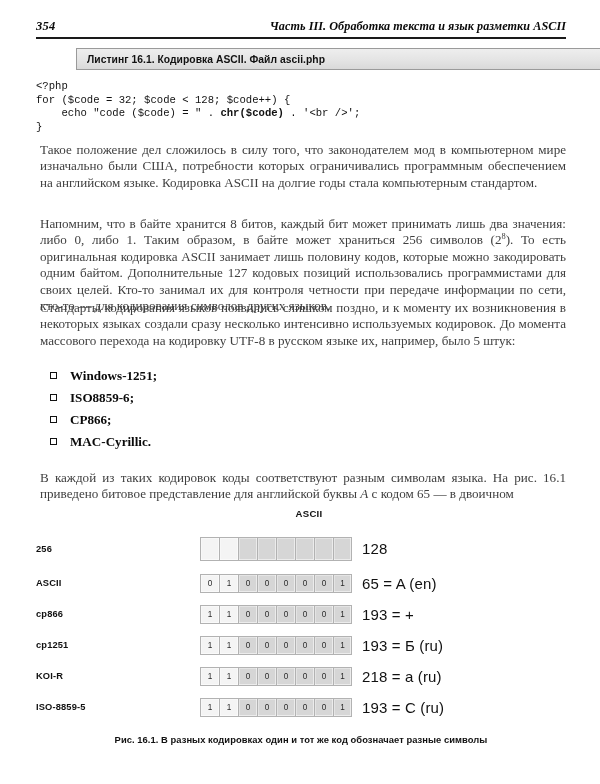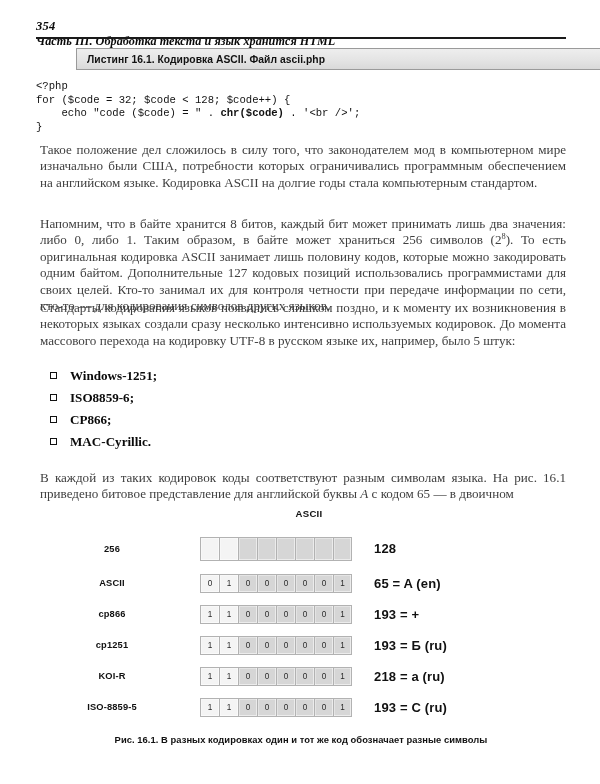--- a/index.html
+++ b/index.html
@@ -26,21 +26,20 @@
   
   .runhead {
     position: absolute;
     left: 36px;
     right: 34px;
     top: 19px;
     height: 20px;
     display: flex;
     align-items: baseline;
     justify-content: space-between;
-    flex-direction: column;
   }
   .runhead .folio {
     font-family: "Liberation Serif", serif;
     font-style: italic;
     font-weight: bold;
     font-size: 12.5px;
     letter-spacing: 0.2px;
   }
   .runhead .chaptitle {
     font-family: "Liberation Serif", serif;
@@ -163,21 +162,21 @@
     letter-spacing: 0.3px;
   }
   .bitrow {
     display: flex;
     align-items: center;
     height: 30px;
     margin-bottom: 1px;
   }
   .bitrow .rlabel {
     width: 164px;
-    text-align: center;
+    text-align: left;
     padding-right: 12px;
     box-sizing: border-box;
     font-family: "Liberation Sans", sans-serif;
     font-weight: bold;
     font-size: 9.3px;
     color: #111;
     letter-spacing: 0.15px;
   }
   .cells {
     display: flex;
@@ -195,24 +194,24 @@
     justify-content: center;
     font-family: "Liberation Sans", sans-serif;
     font-size: 8.2px;
     color: #2a2a2a;
     box-shadow: inset -1px -1px 0 rgba(255,255,255,0.55),
                 inset  1px  1px 0 rgba(255,255,255,0.35);
   }
   .cell:last-child { border-right: 1px solid #b2b2b2; }
   .cell.lite { background: #f4f4f4; }
   .bitrow .vlabel {
-    padding-left: 22px;
-    font-family: "Liberation Sans", sans-serif;
-    font-weight: bold;
-    font-size: 13px;
+    padding-left: 10px;
+    font-family: "Liberation Sans", sans-serif;
+    font-weight: normal;
+    font-size: 15px;
     color: #111;
     white-space: nowrap;
     letter-spacing: 0.15px;
   }
   .bitrow.tall { height: 37px; }
   .bitrow.tall .cell { height: 24px; }
 
   .fig-caption {
     margin-top: 12px;
     text-align: center;
@@ -223,21 +222,21 @@
     letter-spacing: 0.05px;
   }
 </style>
 </head>
 <body>
 
 <div class="page">
 
   <div class="runhead">
     <span class="folio">354</span>
-    <span class="chaptitle">Часть III. Обработка текста и язык хранится HTML</span>
+    <span class="chaptitle">Часть III. Обработка текста и язык разметки ASCII</span>
   </div>
   <div class="runrule"></div>
 
   <div class="listing-bar">
     <span class="txt">Листинг 16.1. Кодировка ASCII. Файл ascii.php</span>
   </div>
 
   <div class="code"><span>&lt;?php</span>
 <span>for ($code = 32; $code &lt; 128; $code++) {</span>
 <span>    echo "code ($code) = " . </span><span class="b">chr($code)</span><span> . '&lt;br /&gt;';</span>

